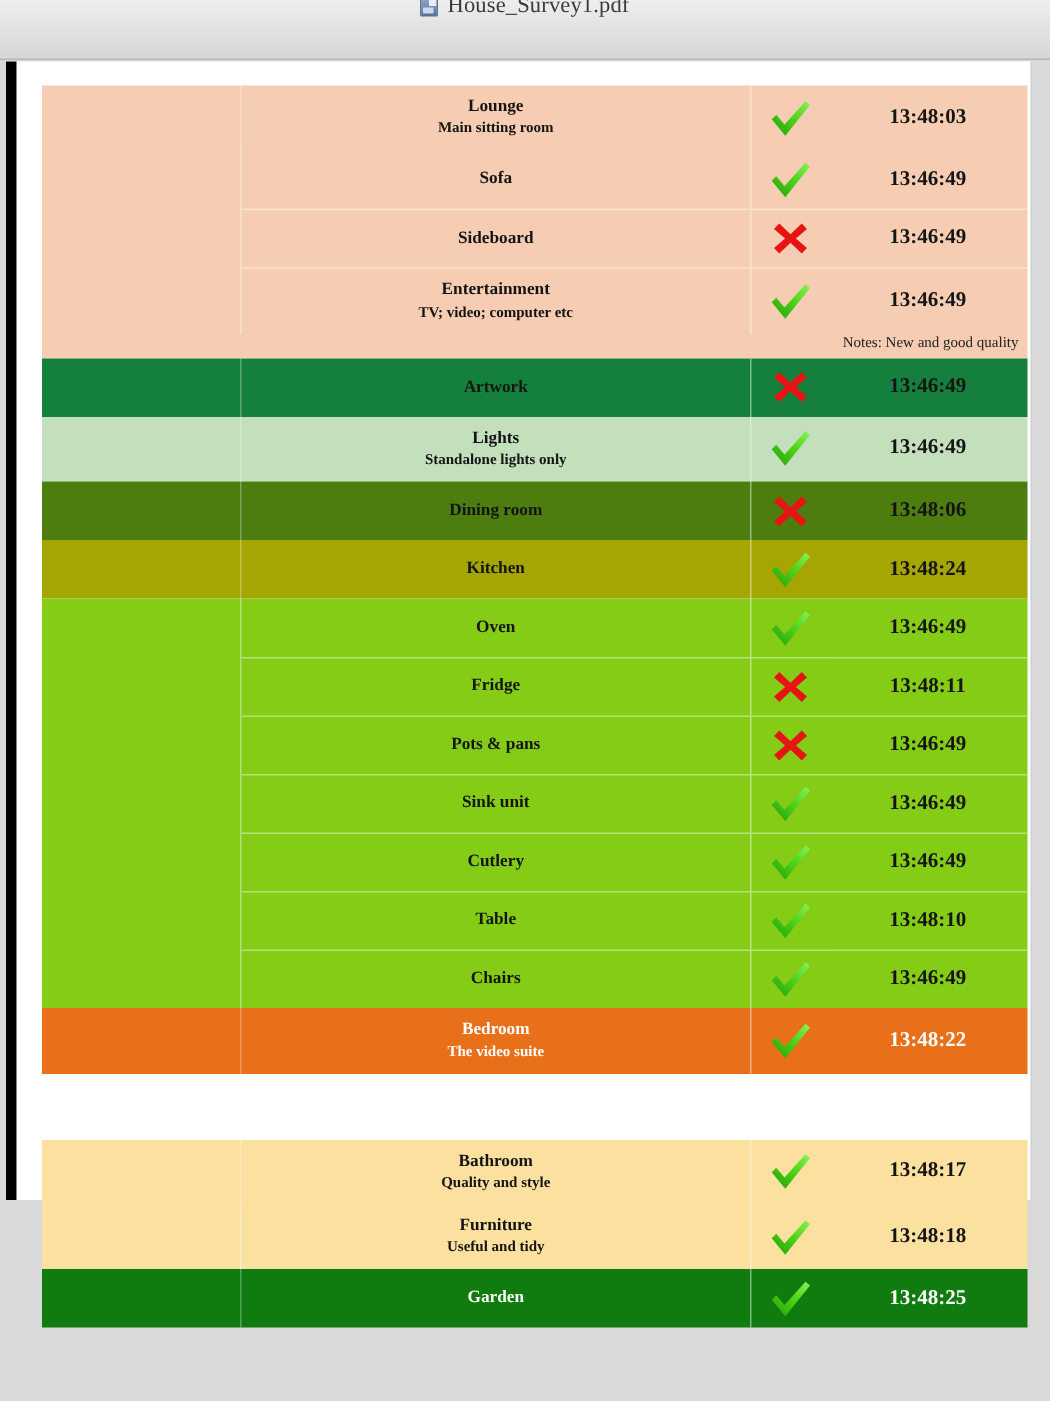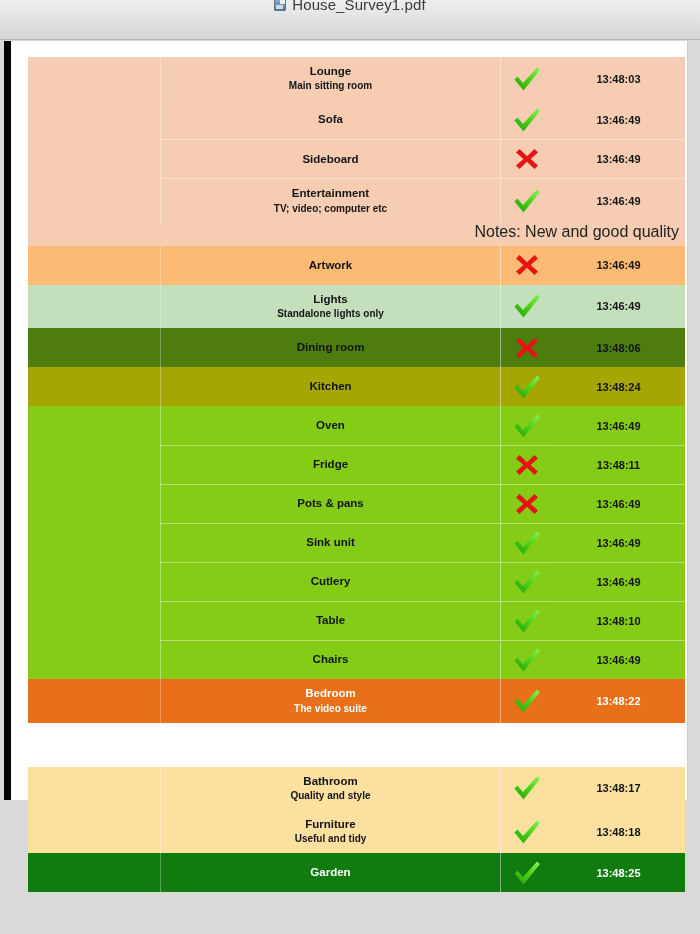--- a/index.html
+++ b/index.html
@@ -2,21 +2,21 @@
 <html><head>
 <meta charset="utf-8">
 <style>
   * { margin:0; padding:0; box-sizing:border-box; }
   html,body{
     width:700px; height:934px;
     font-family:"Liberation Sans","DejaVu Sans",sans-serif;
     background:#d9d9d9;
     overflow:hidden;
   }
-  #app{ position:relative; width:700px; height:934px; }
+  #app{ position:relative; width:700px; height:934px;font-family:Liberation Serif, serif; }
 
   
   .titlebar{
     position:absolute; left:0; top:0; width:700px; height:40px;
     background:linear-gradient(to bottom,#eeeeee 0%,#e3e3e3 45%,#d6d6d6 100%);
     border-bottom:1px solid #b6b6b6;
     display:flex; align-items:flex-start; justify-content:center;
   }
   .title-inner{ display:flex; align-items:center; gap:6px; margin-top:-4px; }
   .doc-icon{
@@ -64,39 +64,39 @@
     padding:7px 4px 8px 4px; min-height:39px;
   }
   .name{ font-size:11.5px; font-weight:bold; line-height:1.25; color:#141414; }
   .desc{ font-size:10px; font-weight:bold; line-height:1.3; color:#141414; margin-top:1px; }
   .markcell{
     width:52px; flex:0 0 52px; display:flex; align-items:center; justify-content:center;
     border-left:1px solid rgba(255,255,255,.45);
   }
   .timecell{
     width:133px; flex:0 0 133px; display:flex; align-items:center; justify-content:center;
-    font-size:11px; font-weight:bold; color:#141414;
+    font-size:14px; font-weight:bold; color:#141414;
   }
   
   .row + .row .labelcell,
   .row + .row .markcell,
   .row + .row .timecell{
     border-top:1px solid rgba(255,255,255,.42);
   }
   .row.is-group + .row .labelcell,
   .row.is-group + .row .markcell,
   .row.is-group + .row .timecell{ border-top:none; }
 
   
   .lighttext .name, .lighttext .desc, .lighttext .timecell{ color:#ffffff; }
 
   
   .notes{
     display:flex; justify-content:flex-end;
-    padding:0 6px 5px 0; font-size:16px; color:#222; font-weight:normal;
+    padding:0 6px 5px 0; font-size:10px; color:#222; font-weight:normal;
   }
 
   
   .tick{ width:30px; height:26px; display:block; }
   .cross{ width:24px; height:22px; display:block; }
 </style>
 </head>
 <body>
 
 <div id="app">
@@ -177,21 +177,21 @@
                     <stop offset="100%" stop-color="#8bf25a"></stop>
                   </linearGradient>
                 </defs>
                 <path d="M2.5 13.5 L5.5 10.5 L11 17 L25 1.5 L28 4 L11.5 24.5 Z" fill="url(#tg)"></path>
               </svg>
             </div>
             <div class="timecell">13:46:49</div>
           </div>
           <div class="notes">Notes: New and good quality</div>
         </div>
-        <div class="grp" style="background: #fdba74;">
+        <div class="grp" style="background: #15803d;">
           <div class="row is-group">
             <div class="gutter"></div>
             <div class="labelcell">
               <div class="name">Artwork</div>
             </div>
             <div class="markcell">
               <svg class="cross" viewBox="0 0 24 22">
                 <path d="M4.5 1 L12 8.2 L19.5 1 L23 4.6 L15.6 11 L23 17.4 L19.5 21 L12 13.8 L4.5 21 L1 17.4 L8.4 11 L1 4.6 Z" fill="#e81313"></path>
               </svg>
             </div>

